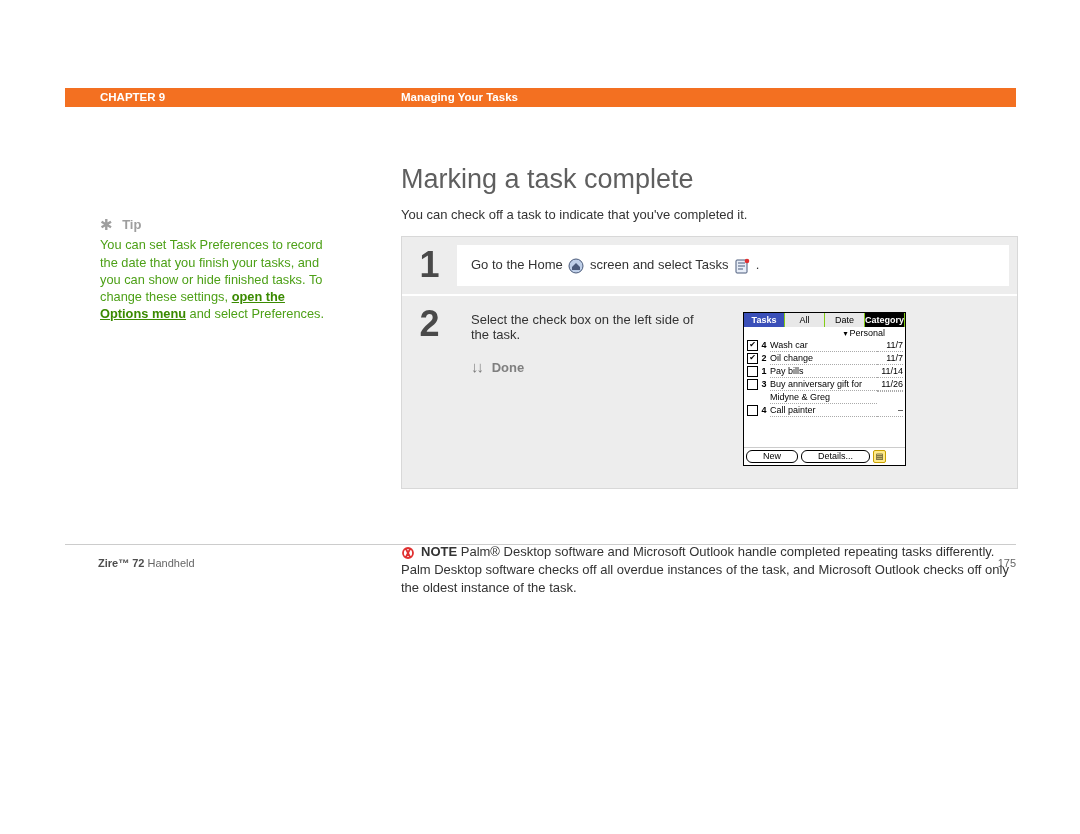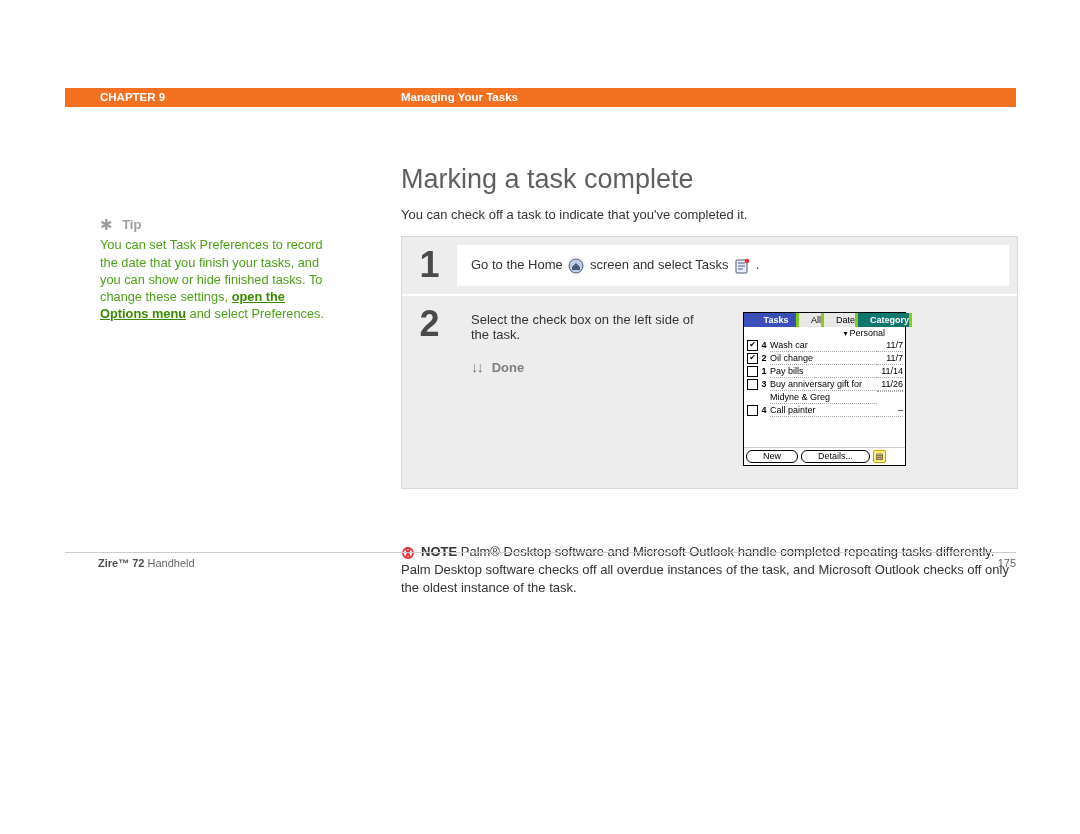--- a/index.html
+++ b/index.html
@@ -124,37 +124,36 @@
     font-size:9.5px;
     color:#000;
   }
   .palm-header{
     display:flex;
     height:14px;
   }
   .palm-header .tab{
     flex:1;
     text-align:center;
-    border-right:3px solid #84cc16;
+    border-right:1px solid #84cc16;
     background:#e8e8e8;
     line-height:14px;
     font-size:9px;
-    padding-left:12px;
   }
   .palm-header .tab.active{
     background:#3a4fb8;
     color:#fff;
     font-weight:bold;
   }
   .palm-header .tab:first-child{
     background:#3a4fb8; color:#fff; font-weight:bold;
     flex:0 0 40px;
   }
   .palm-header .tab:last-child{
-    background:#0f766e; color:#fff;
+    background:#000000; color:#fff;
   }
   .palm-sub{font-size:9px; text-align:right; padding:1px 20px;}
   .palm-sub .arrow{font-size:8px; margin-right:2px;}
   .palm-list{
     padding:0 2px;
     min-height:108px;
   }
   .palm-row{display:flex; align-items:flex-start; font-size:9px; line-height:12px;}
   .palm-row .cb{
     width:9px; height:9px;
@@ -204,21 +203,21 @@
     vertical-align:middle;
     margin-right:6px;
   }
   .note-bold{font-weight:bold; color:#333;}
   
   .footer{
     position:absolute;
     left:65px; bottom:45px;
     width:951px;
     border-top:1px solid #ccc;
-    padding-top:4px;
+    padding-top:12px;
     font-size:11px;
     color:#666;
     display:flex;
     justify-content:space-between;
   }
   .footer .model{padding-left:33px;}
   .footer b{color:#4d4d4d;}
 </style>
 </head>
 <body>

